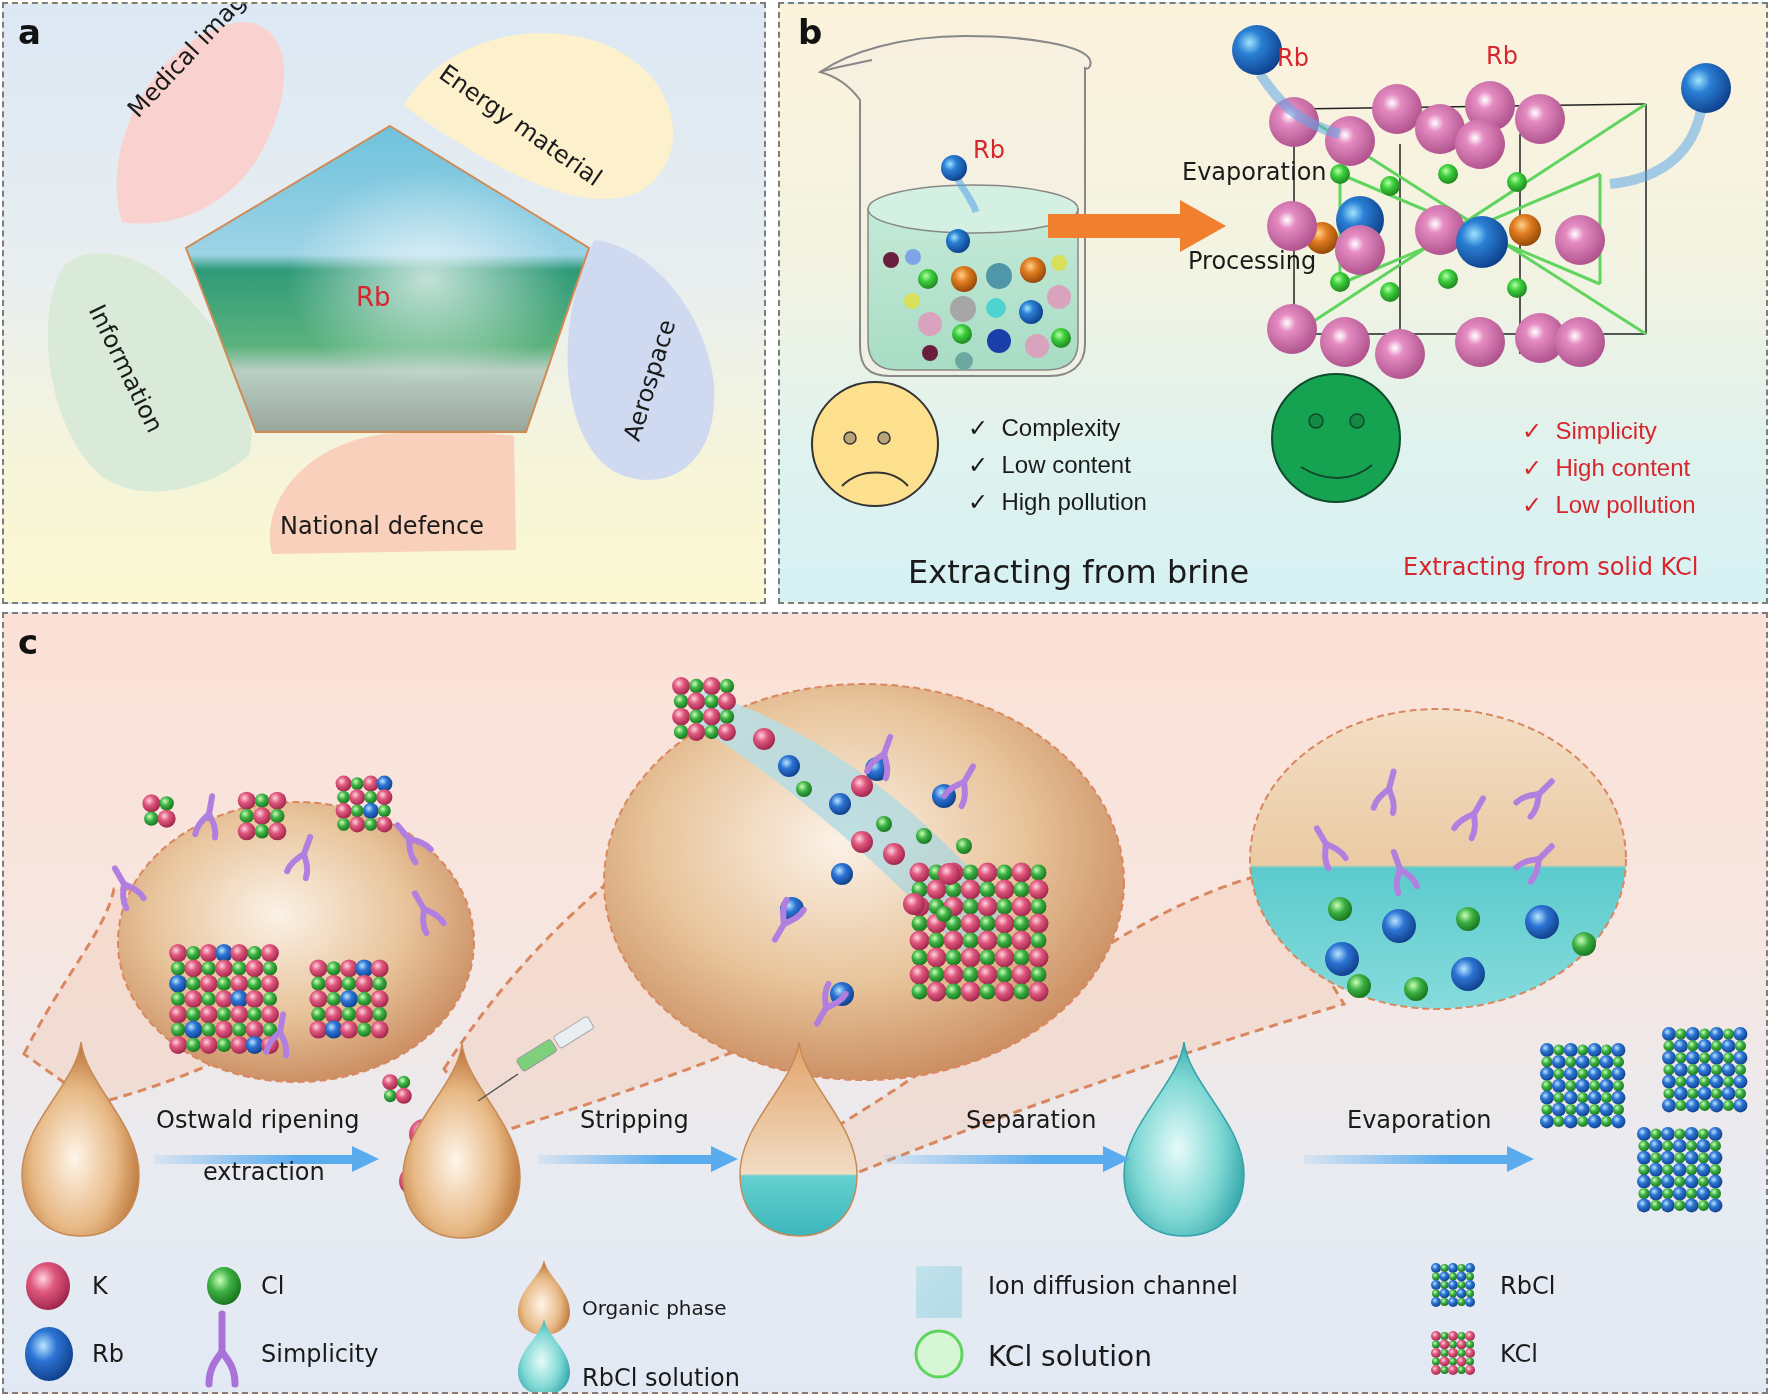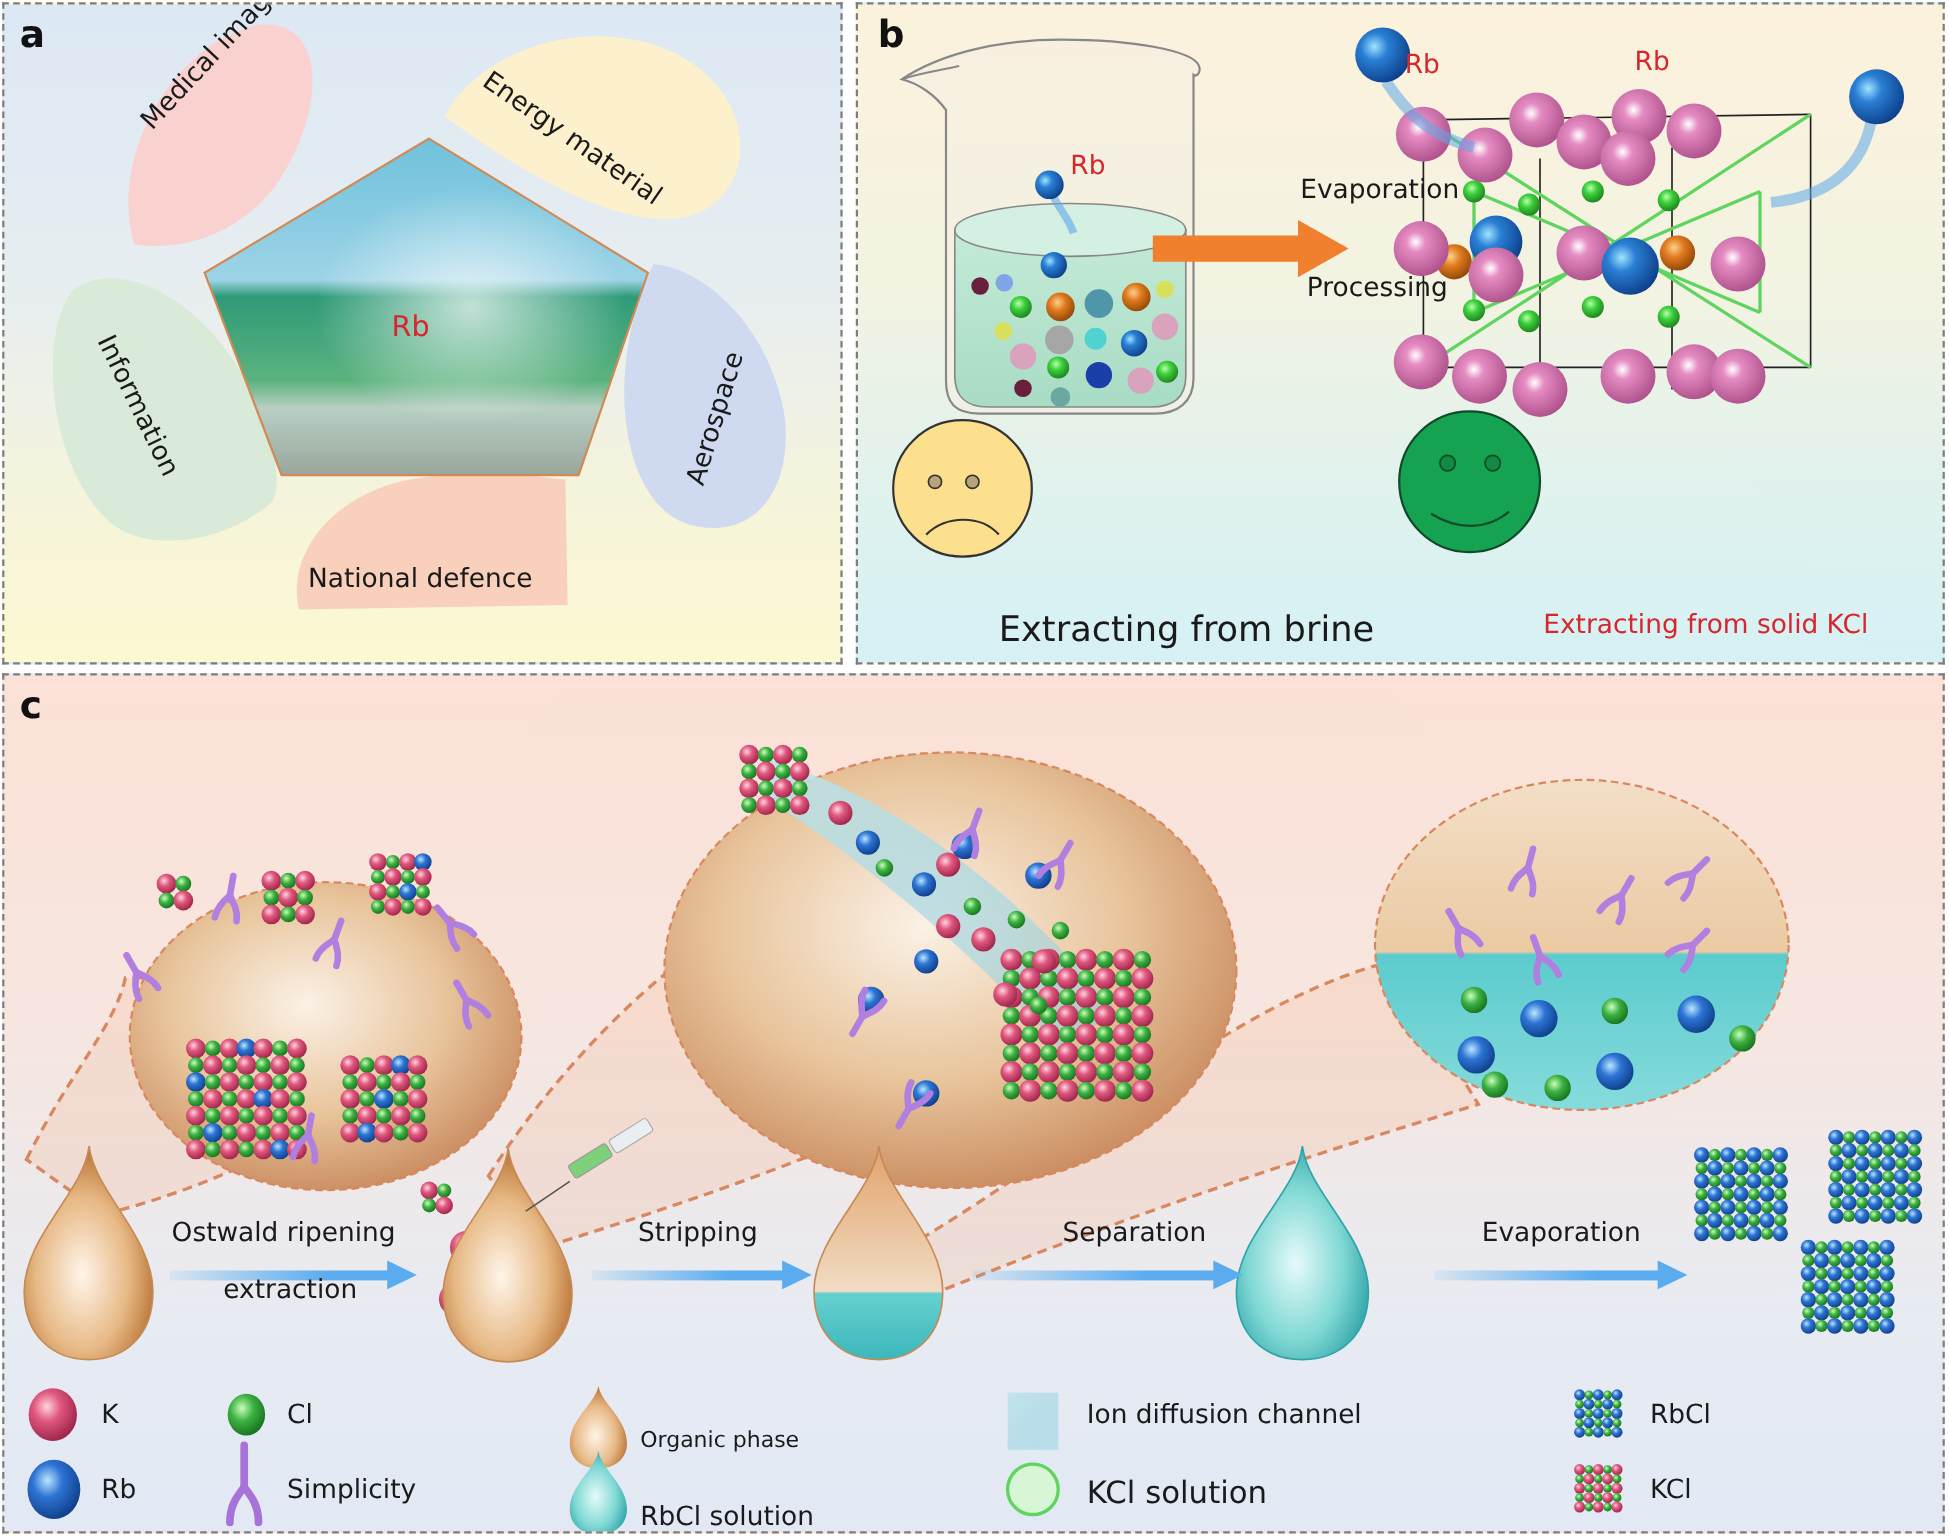--- a/index.html
+++ b/index.html
@@ -189,22 +189,32 @@
     </g>
   </svg>
 
   <div class="lbl" style="left:193px; top:132px; font-size:24px; color:#d7262d;">Rb</div>
   <div class="lbl" style="left:497px; top:40px; font-size:24px; color:#d7262d;">Rb</div>
   <div class="lbl" style="left:706px; top:38px; font-size:24px; color:#d7262d;">Rb</div>
 
   <div class="lbl" style="left:402px; top:154px; font-size:24px;">Evaporation</div>
   <div class="lbl" style="left:408px; top:243px; font-size:24px;">Processing</div>
 
+  <div class="abs" style="left:188px; top:405px; font-size:24px; line-height:37px;">
+    <div><span>✓</span>&nbsp;&nbsp;<span>Complexity</span></div>
+    <div><span>✓</span>&nbsp;&nbsp;<span>Low content</span></div>
+    <div><span>✓</span>&nbsp;&nbsp;<span>High pollution</span></div>
+  </div>
   <div class="lbl" style="left:128px; top:549px; font-size:32px;">Extracting from brine</div>
 
+  <div class="abs" style="left:742px; top:408px; font-size:24px; line-height:37px; color:#d7262d;">
+    <div><span>✓</span>&nbsp;&nbsp;<span>Simplicity</span></div>
+    <div><span>✓</span>&nbsp;&nbsp;<span>High content</span></div>
+    <div><span>✓</span>&nbsp;&nbsp;<span>Low pollution</span></div>
+  </div>
   <div class="lbl" style="left:623px; top:549px; font-size:24px; color:#d7262d;">Extracting from solid KCl</div>
 </div>
 
 <div id="panel-c" class="panel">
   <div class="panel-letter" style="left:14px; top:8px;">c</div>
 
   <svg class="abs" style="left:0; top:0;" width="1766" height="782">
     <defs>
       <radialGradient id="bubbleOrg" cx="0.45" cy="0.4" r="0.65">
           <stop offset="0" stop-color="#fbf1e6"></stop>

